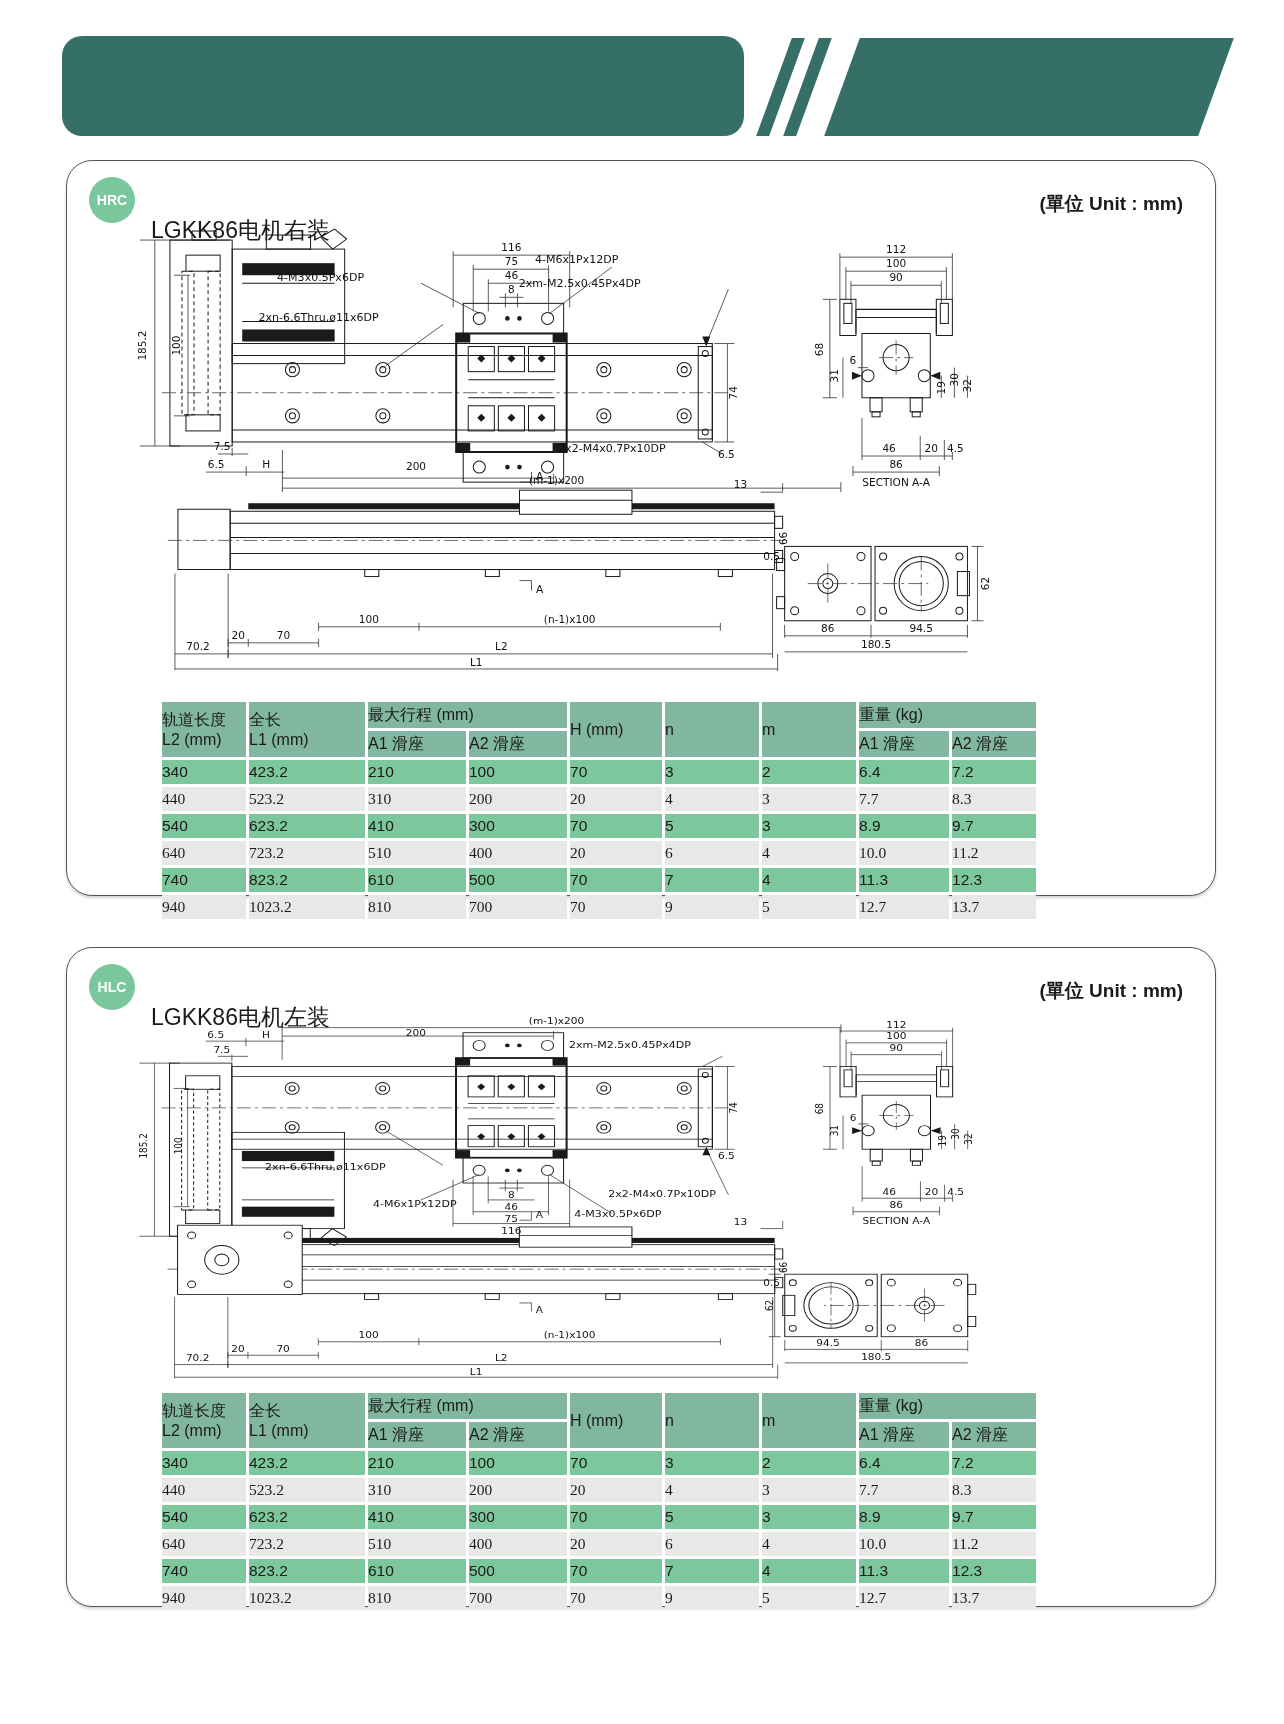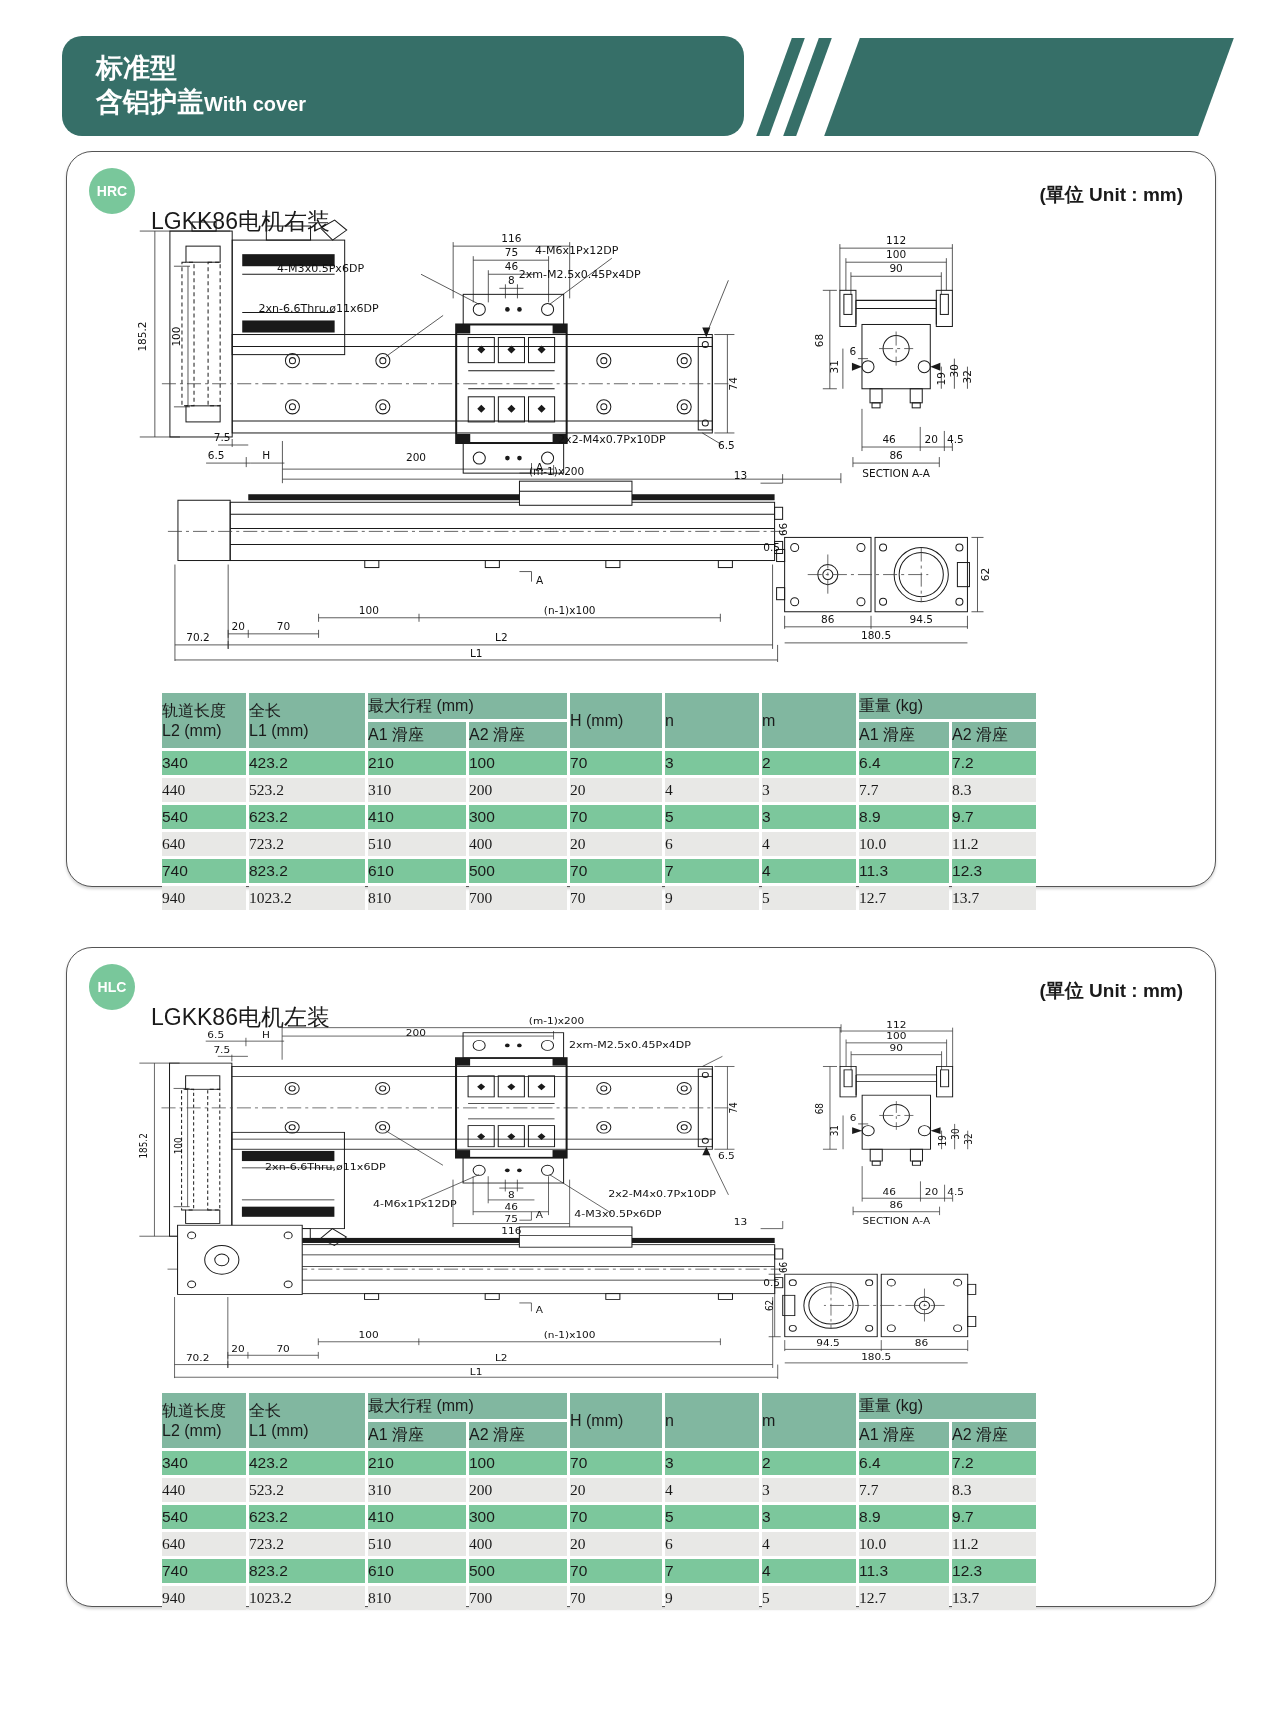--- a/index.html
+++ b/index.html
@@ -10,21 +10,21 @@
   .hdr-model{font-size:62px;font-weight:bold;color:#fff;letter-spacing:1px;line-height:1;}
   .hdr-sub{color:#fff;font-weight:bold;font-size:27px;line-height:1.25;}
   .hdr-sub .en{font-size:20px;}
   .stripe{position:absolute;top:38px;height:98px;background:var(--teal);transform:skewX(-20deg);}
   .stripe.s1{left:774px;width:13px;}
   .stripe.s2{left:801px;width:13px;}
   .stripe.blk{left:842px;width:374px;}
   
   .panel{position:absolute;left:66px;width:1150px;background:#fff;border:1.3px solid #555;
     border-radius:26px;box-shadow:0 2px 3px rgba(0,0,0,.18);box-sizing:border-box;}
-  #panel1{top:151px;height:736px;}
+  #panel1{top:160px;height:736px;}
   #panel2{top:947px;height:660px;}
   .badge{position:absolute;left:22px;top:16px;width:46px;height:46px;border-radius:50%;
     background:var(--badge);color:#fff;font-weight:bold;font-size:14px;
     display:flex;align-items:center;justify-content:center;}
   .panel-title{position:absolute;left:84px;top:26px;font-size:23px;color:#1a1a1a;margin-top:28px;}
   .unit-note{position:absolute;right:32px;top:30px;font-size:19px;font-weight:bold;}
   .drawing{position:absolute;left:2px;}
   #panel1 .drawing{top:64px;}
   #panel2 .drawing{top:56px;}
   
@@ -43,24 +43,20 @@
   #panel2 .spec-table{top:442px;}
   .spec-table th{background:var(--th-green);font-weight:normal;font-size:16px;padding:3px 0;line-height:1.25;}
   .spec-table td{padding:1px 0;height:22px;}
   .spec-table tr.row-green td{background:var(--row-green);}
   .spec-table tr.row-gray td{background:var(--row-gray);font-family:Liberation Serif, serif;}
 </style>
 </head>
 <body>
 
 <div class="hdr-main">
-  <span class="hdr-sub">
-    <span>标准型</span><br>
-    <span>含铝护盖</span><span class="en">With cover</span>
-  </span>
 </div>
 <div class="stripe s1"></div>
 <div class="stripe s2"></div>
 <div class="stripe blk"></div>
 
 <div class="panel" id="panel1">
   <div class="badge">HRC</div>
   <div class="panel-title">LGKK86电机右装</div>
   <div class="unit-note">(單位 Unit : mm)</div>
 

